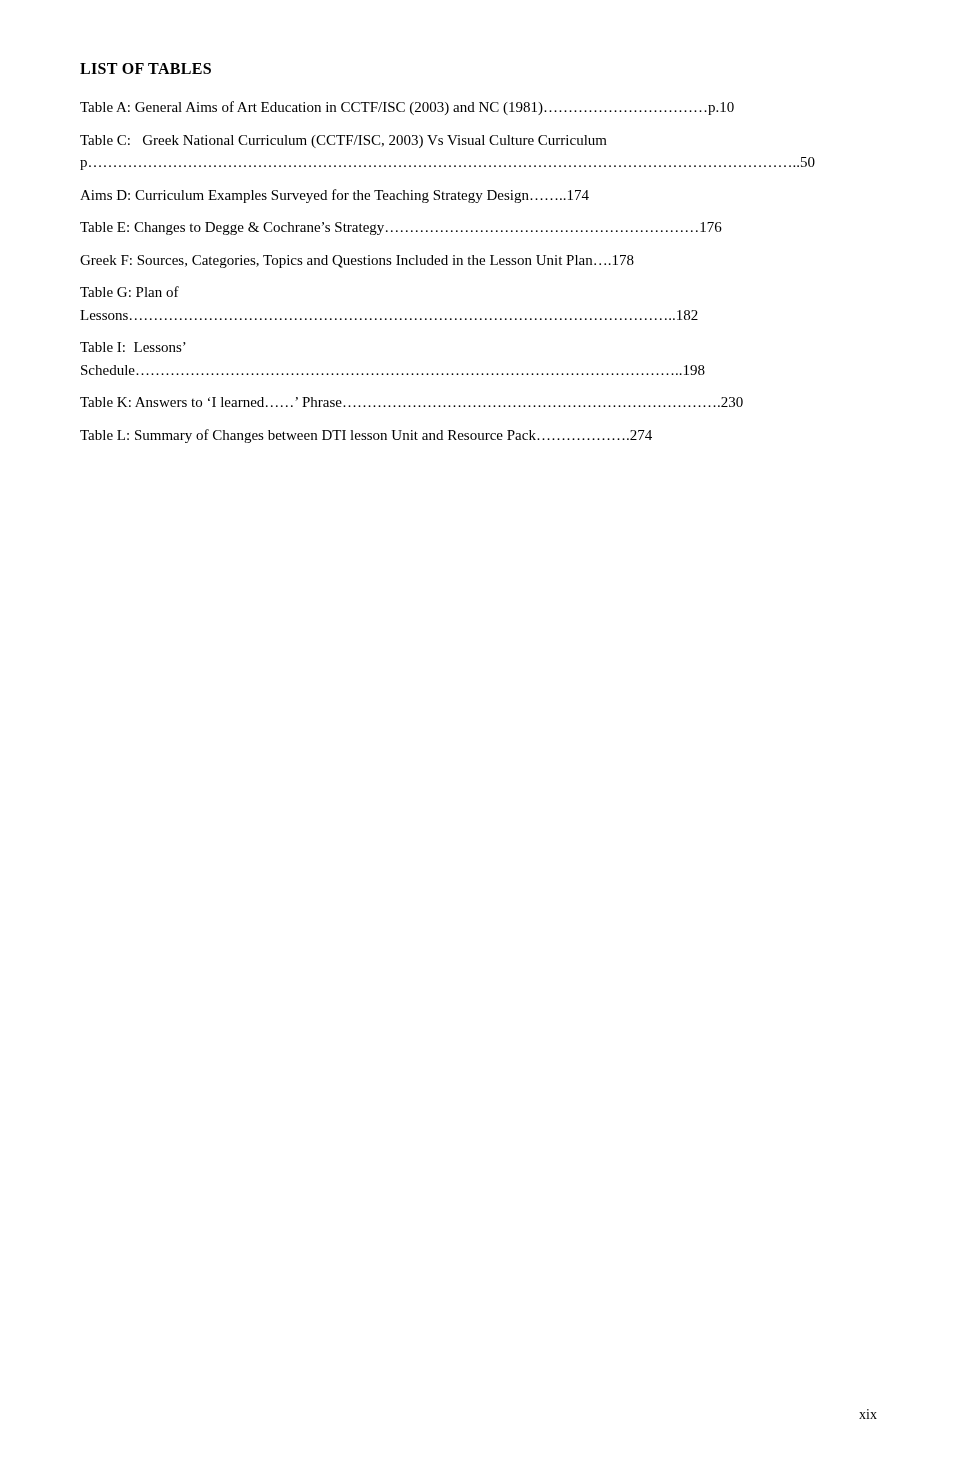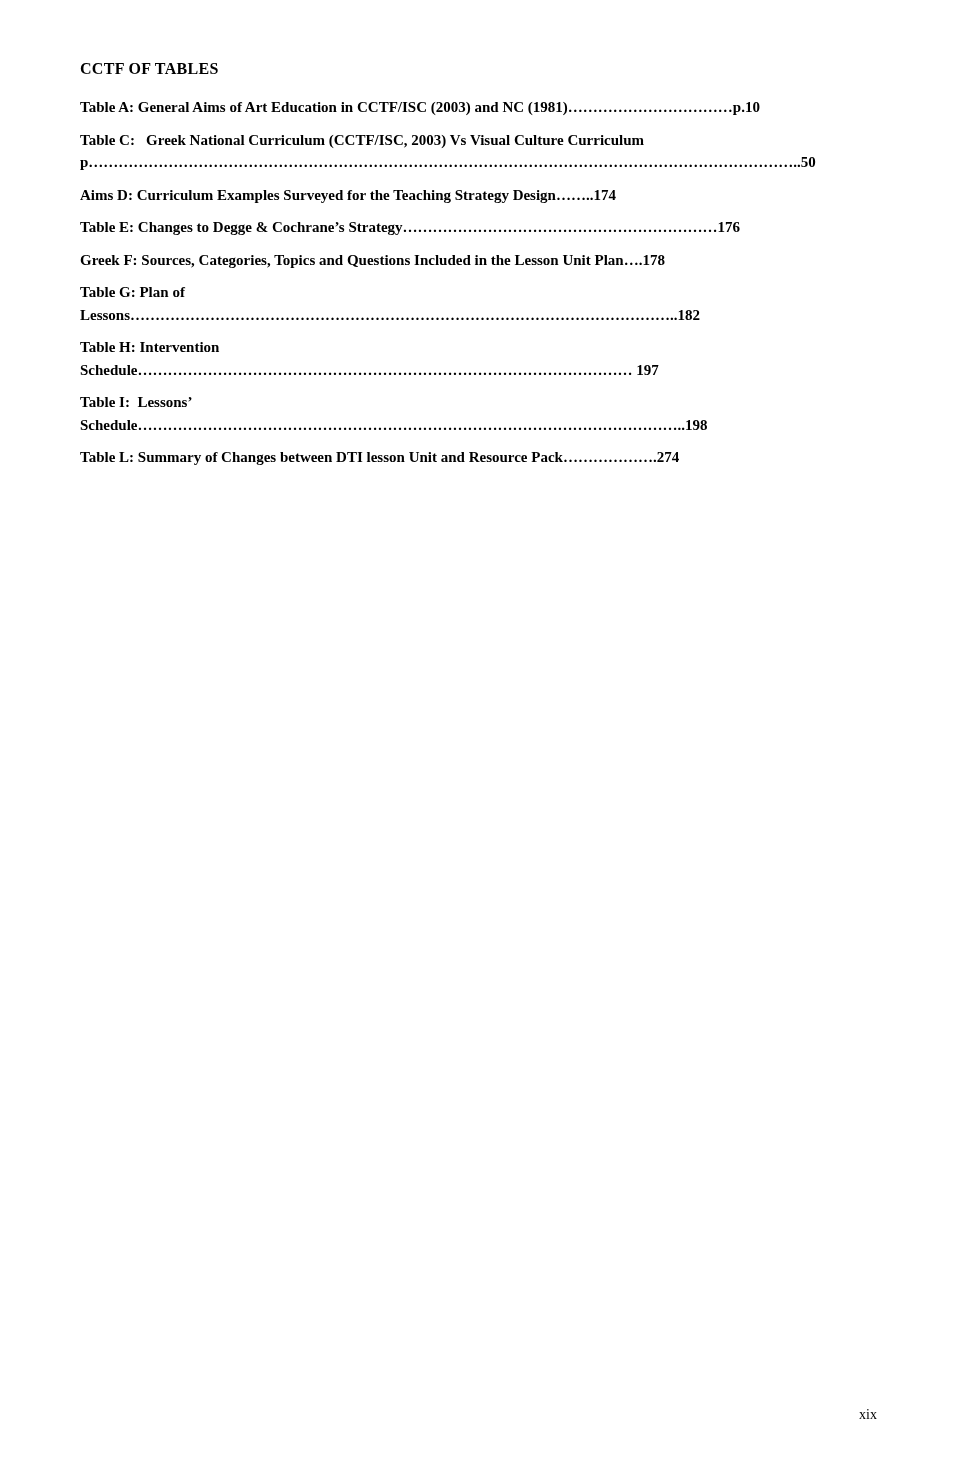--- a/index.html
+++ b/index.html
@@ -30,42 +30,41 @@
       margin-bottom: 18px;
       letter-spacing: 0.02em;
     }
 
     .toc-entry {
       display: flex;
       justify-content: space-between;
       align-items: flex-start;
       margin-bottom: 10px;
       line-height: 1.5;
-      font-weight: bold;
     }
 
     .toc-entry-text {
       flex: 0 0 auto;
       max-width: 85%;
     }
 
     .page-number {
       position: absolute;
       bottom: 40px;
       right: 83px;
       font-size: 14px;
       font-family: "Times New Roman", Times, serif;
     }
   </style>
 </head>
 <body>
 
 <div class="page-content">
 
-  <div class="page-title">CCTF OF TABLES</div>
+  <div class="page-title">LIST OF TABLES</div>
 
   <div>
 
     <div class="toc-entry">
       <span class="toc-entry-text">Table A: General Aims of Art Education in CCTF/ISC (2003) and NC (1981)……………………………p.10</span>
     </div>
 
 
     <div class="toc-entry">
       <span class="toc-entry-text">Table C:&nbsp;&nbsp; Greek National Curriculum (CCTF/ISC, 2003) Vs Visual Culture Curriculum p……………………………………………………………………………………………………………………………..50</span>
@@ -80,29 +79,29 @@
     </div>
 
     <div class="toc-entry">
       <span class="toc-entry-text">Greek F: Sources, Categories, Topics and Questions Included in the Lesson Unit Plan….178</span>
     </div>
 
     <div class="toc-entry">
       <span class="toc-entry-text">Table G: Plan of Lessons………………………………………………………………………………………………..182</span>
     </div>
 
-    <div class="toc-entry">
-      <span class="toc-entry-text">Table H: Intervention Schedule……………………………………………………………………………………… 197</span>
-    </div>
 
     <div class="toc-entry">
       <span class="toc-entry-text">Table I:&nbsp; Lessons’ Schedule………………………………………………………………………………………………..198</span>
     </div>
 
 
+    <div class="toc-entry">
+      <span class="toc-entry-text">Table K: Answers to ‘I learned……’ Phrase………………………………………………………………….230</span>
+    </div>
 
     <div class="toc-entry">
       <span class="toc-entry-text">Table L: Summary of Changes between DTI lesson Unit and Resource Pack……………….274</span>
     </div>
 
   </div>
 
   <div class="page-number">xix</div>
 
 </div>

